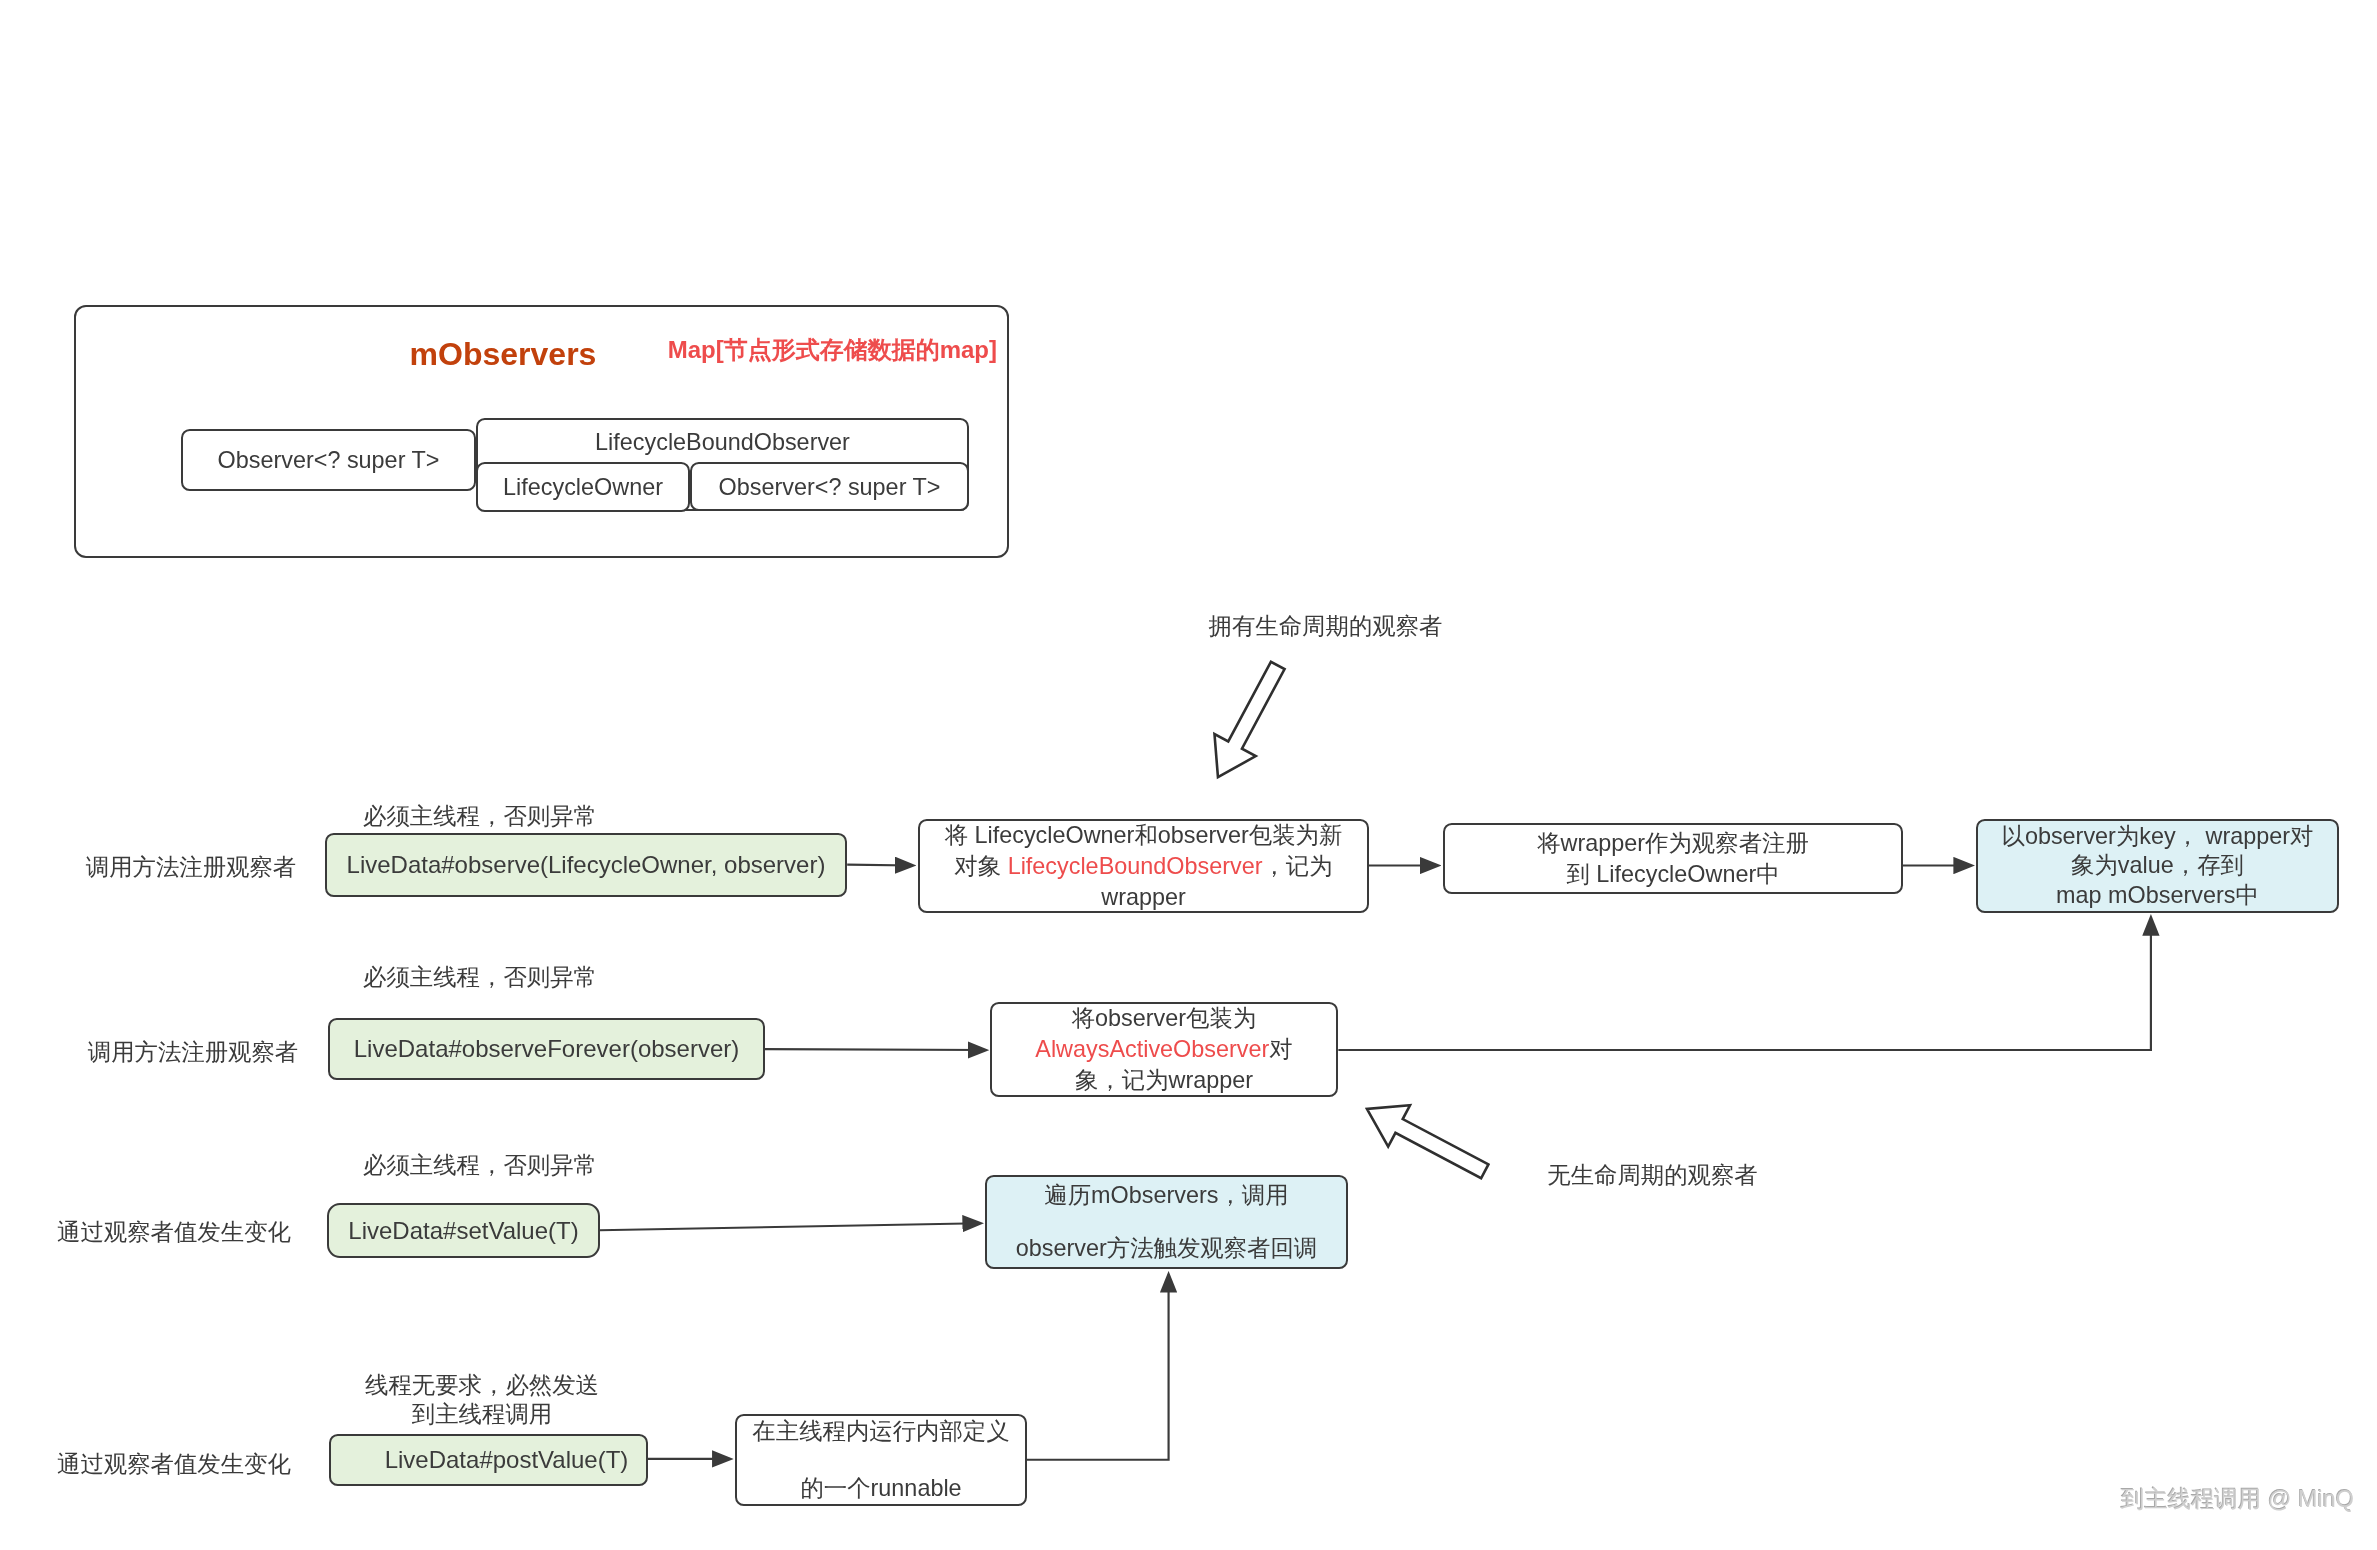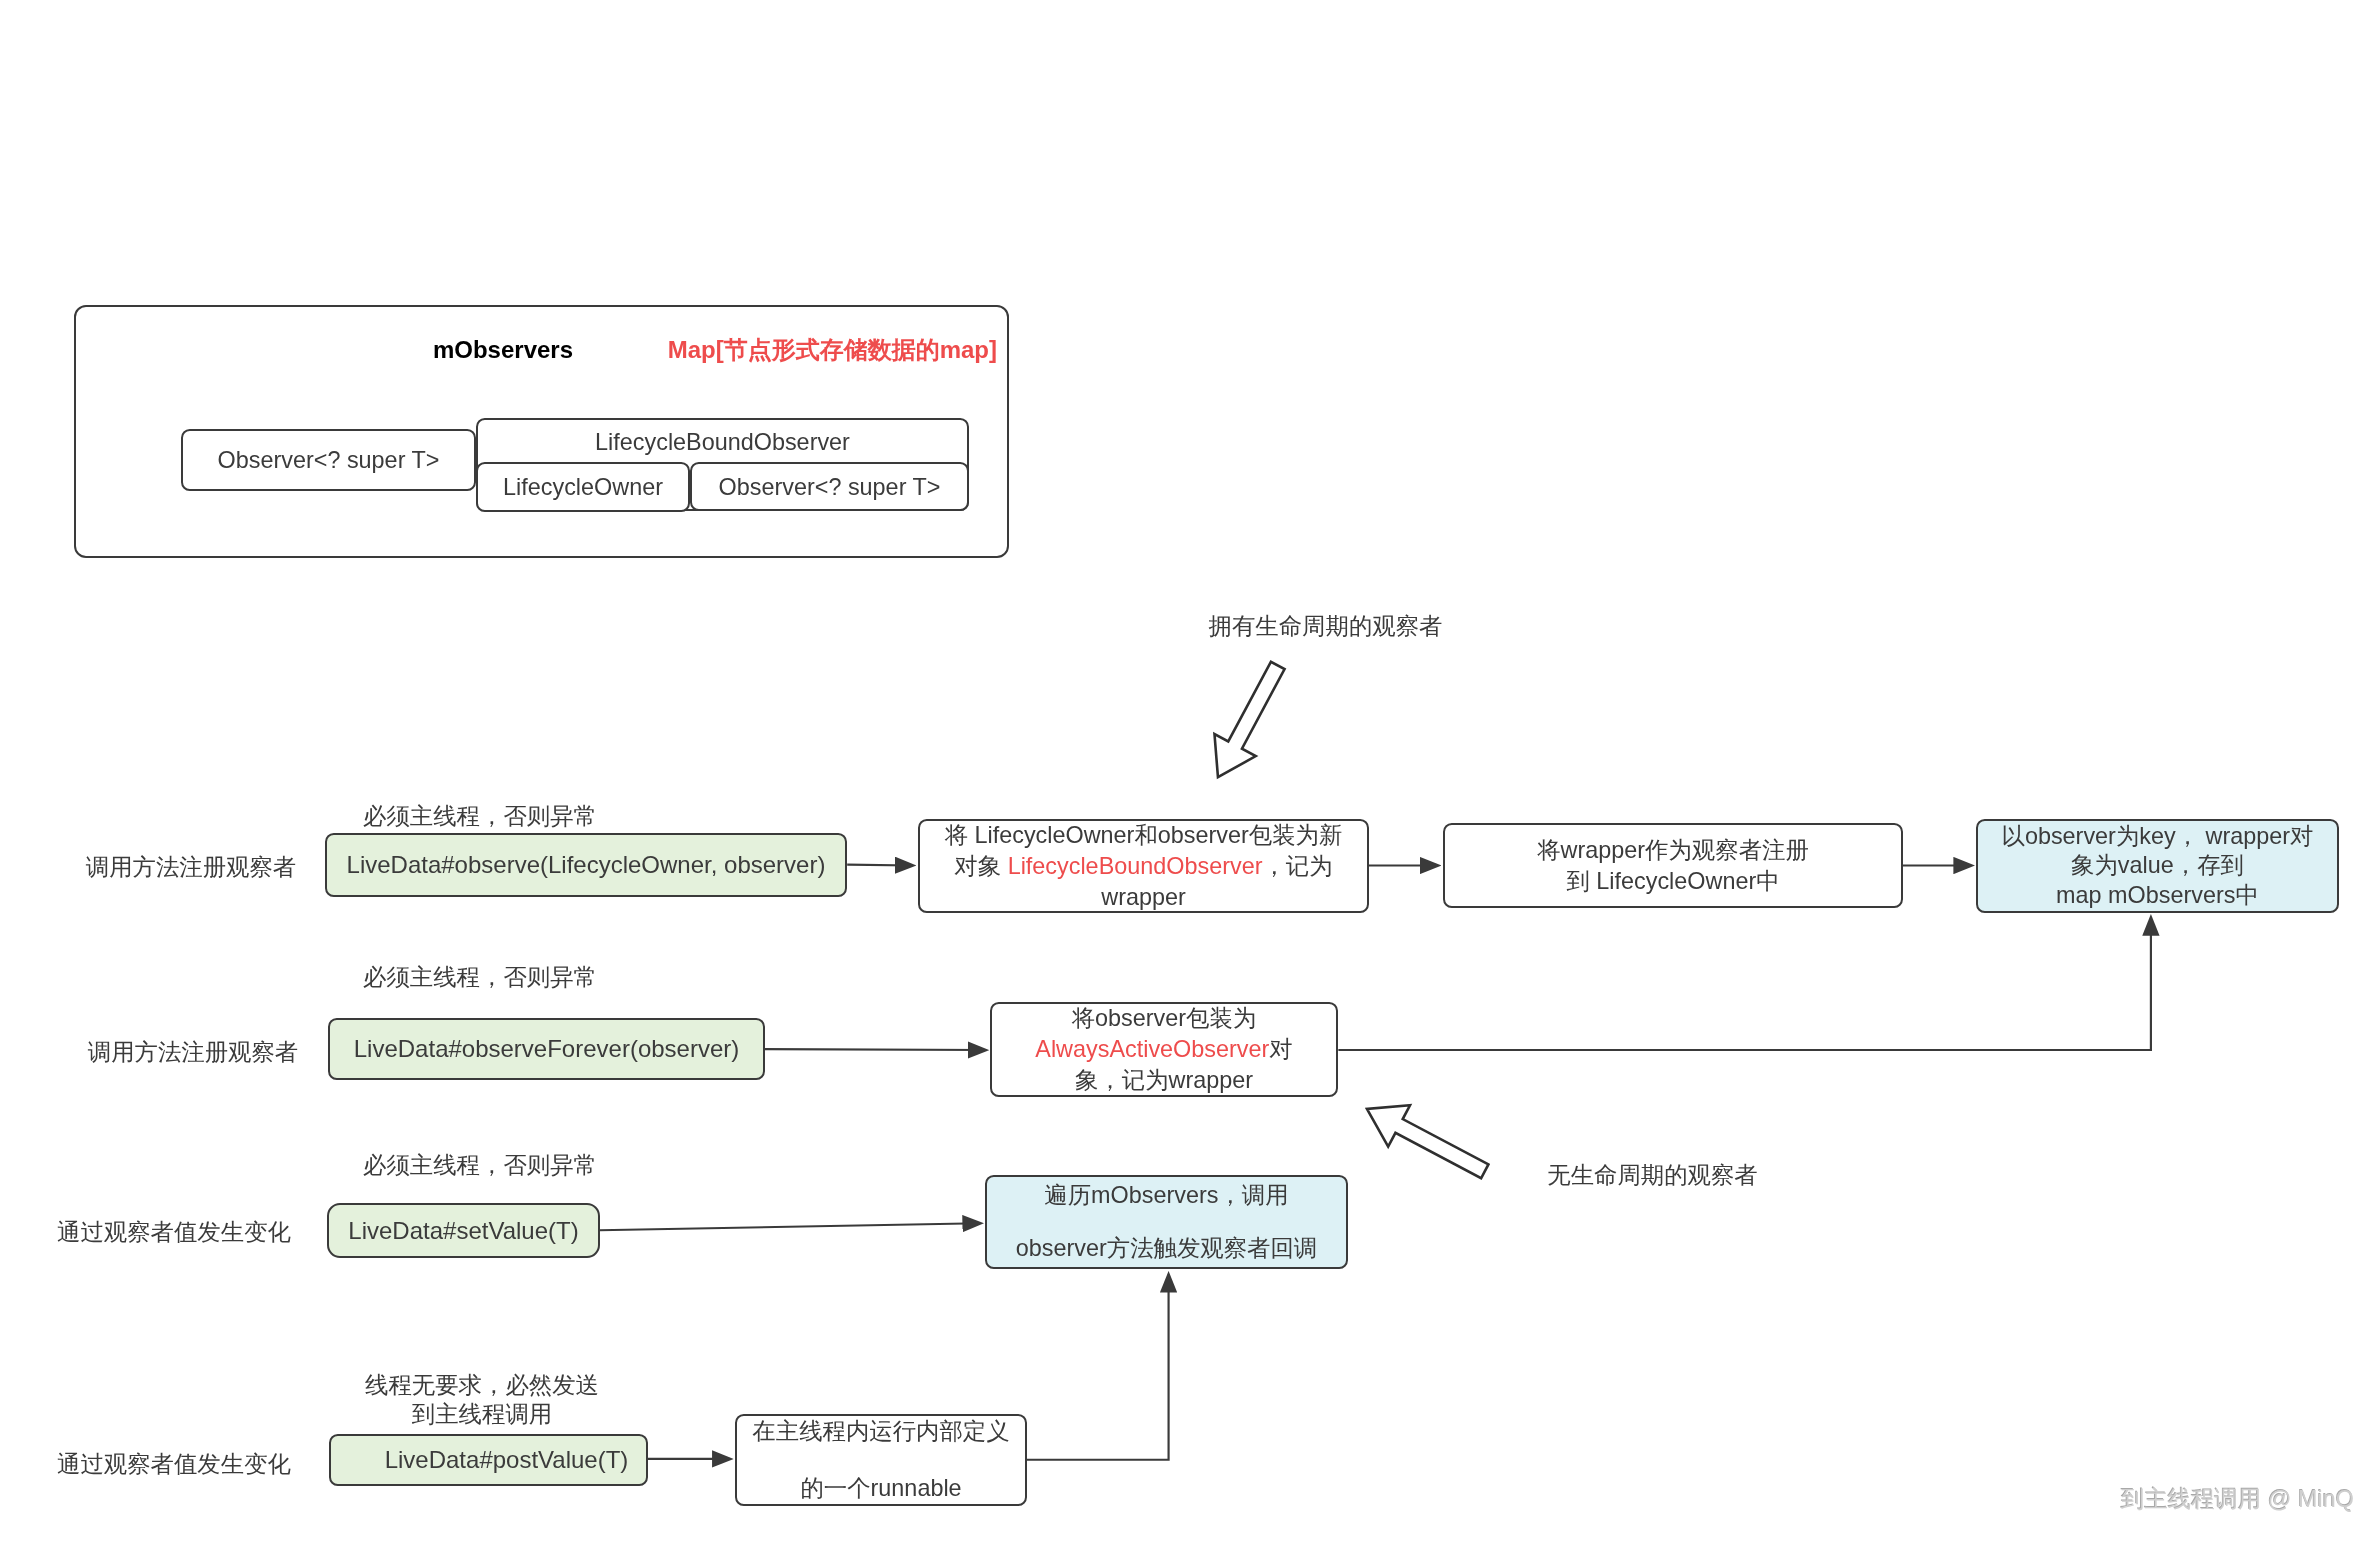--- a/index.html
+++ b/index.html
@@ -7,21 +7,21 @@
           font-family:"Liberation Sans",sans-serif;color:#3b3b3b;overflow:hidden;}
   .overlay{position:absolute;left:0;top:0;width:2377px;height:1550px;pointer-events:none;}
   .node{position:absolute;box-sizing:border-box;border:2.6px solid #3a3a3a;border-radius:8.7px;
         background:#ffffff;display:flex;flex-direction:column;align-items:center;justify-content:center;
         font-size:23.4px;line-height:30px;text-align:center;color:#3b3b3b;}
   .node.green{background:#e4f1dc;}
   .node.blue{background:#ddf1f5;}
   .node.code{font-size:24px;white-space:nowrap;}
   .txt{position:absolute;font-size:23.4px;line-height:29px;text-align:center;color:#3b3b3b;white-space:nowrap;}
   .red{color:#ee4c4c;}
-  .outer-title{position:absolute;font-size:24px;font-weight:bold;color:#000000;text-align:center;}
+  .outer-title{position:absolute;font-size:32px;font-weight:bold;color:#c2410c;text-align:center;}
   .outer-note{position:absolute;font-size:24px;font-weight:bold;color:#ee4c4c;text-align:right;white-space:nowrap;}
   .top-label{justify-content:flex-start;padding-top:7px;}
   .watermark{position:absolute;font-size:23.4px;color:#cfcfcf;white-space:nowrap;
              text-shadow:-0.9px -0.9px 0 #a8a8a8, 0.9px 0.9px 0.9px #ffffff;}
 </style>
 </head>
 <body>
 
 <div class="canvas">
 
@@ -69,21 +69,21 @@
   <div class="txt" style="left:350px;top:802px;width:260px;">必须主线程，否则异常</div>
   <div class="txt" style="left:80px;top:853px;width:222px;">调用方法注册观察者</div>
   <div class="node green code" style="left:325px;top:833px;width:522px;height:64px;">
     <span>LiveData#observe(LifecycleOwner, observer)</span>
   </div>
   <div class="node" style="left:918px;top:819px;width:451px;height:94px;line-height:31px;">
     <div>将 LifecycleOwner和observer包装为新</div>
     <div><span>对象 </span><span class="red">LifecycleBoundObserver</span><span>，记为</span></div>
     <div>wrapper</div>
   </div>
-  <div class="node" style="left:1443px;top:823px;width:460px;height:85px;line-height:31px;align-items:center;">
+  <div class="node" style="left:1443px;top:823px;width:460px;height:71px;line-height:31px;align-items:center;">
     <div>将wrapper作为观察者注册</div>
     <div>到 LifecycleOwner中</div>
   </div>
   <div class="node blue" style="left:1976px;top:819px;width:363px;height:94px;line-height:29.5px;border-width:2.2px;">
     <div>以observer为key， wrapper对</div>
     <div>象为value，存到</div>
     <div>map mObservers中</div>
   </div>
 
   <div class="txt" style="left:350px;top:963px;width:260px;">必须主线程，否则异常</div>

